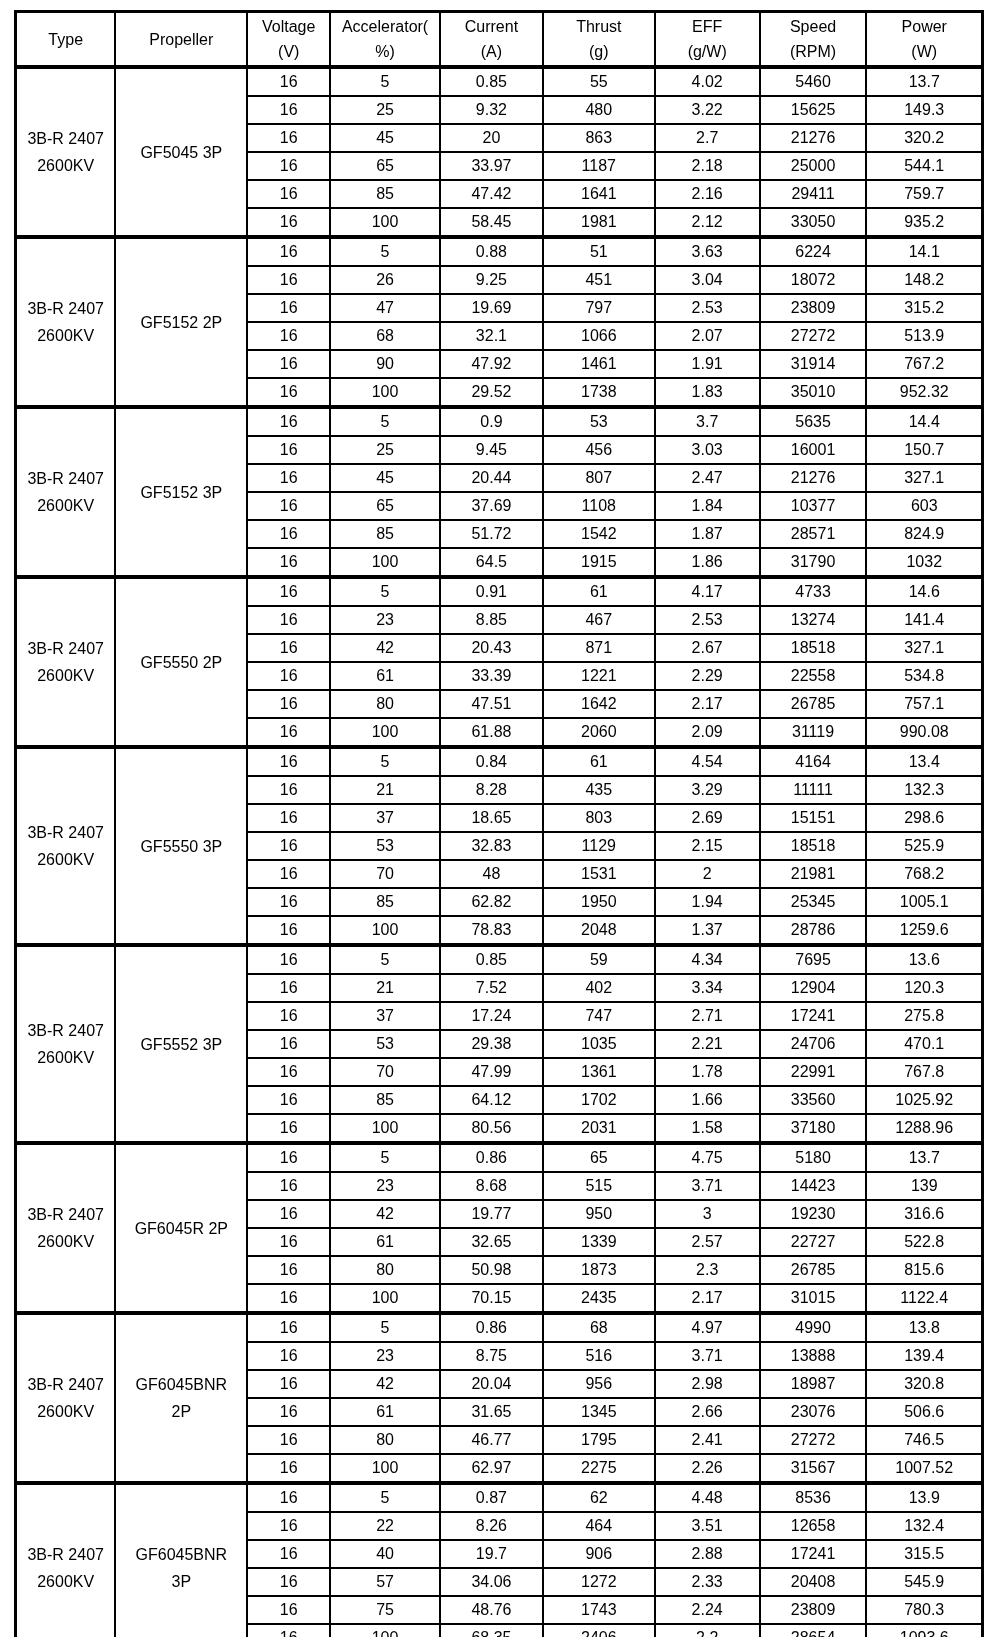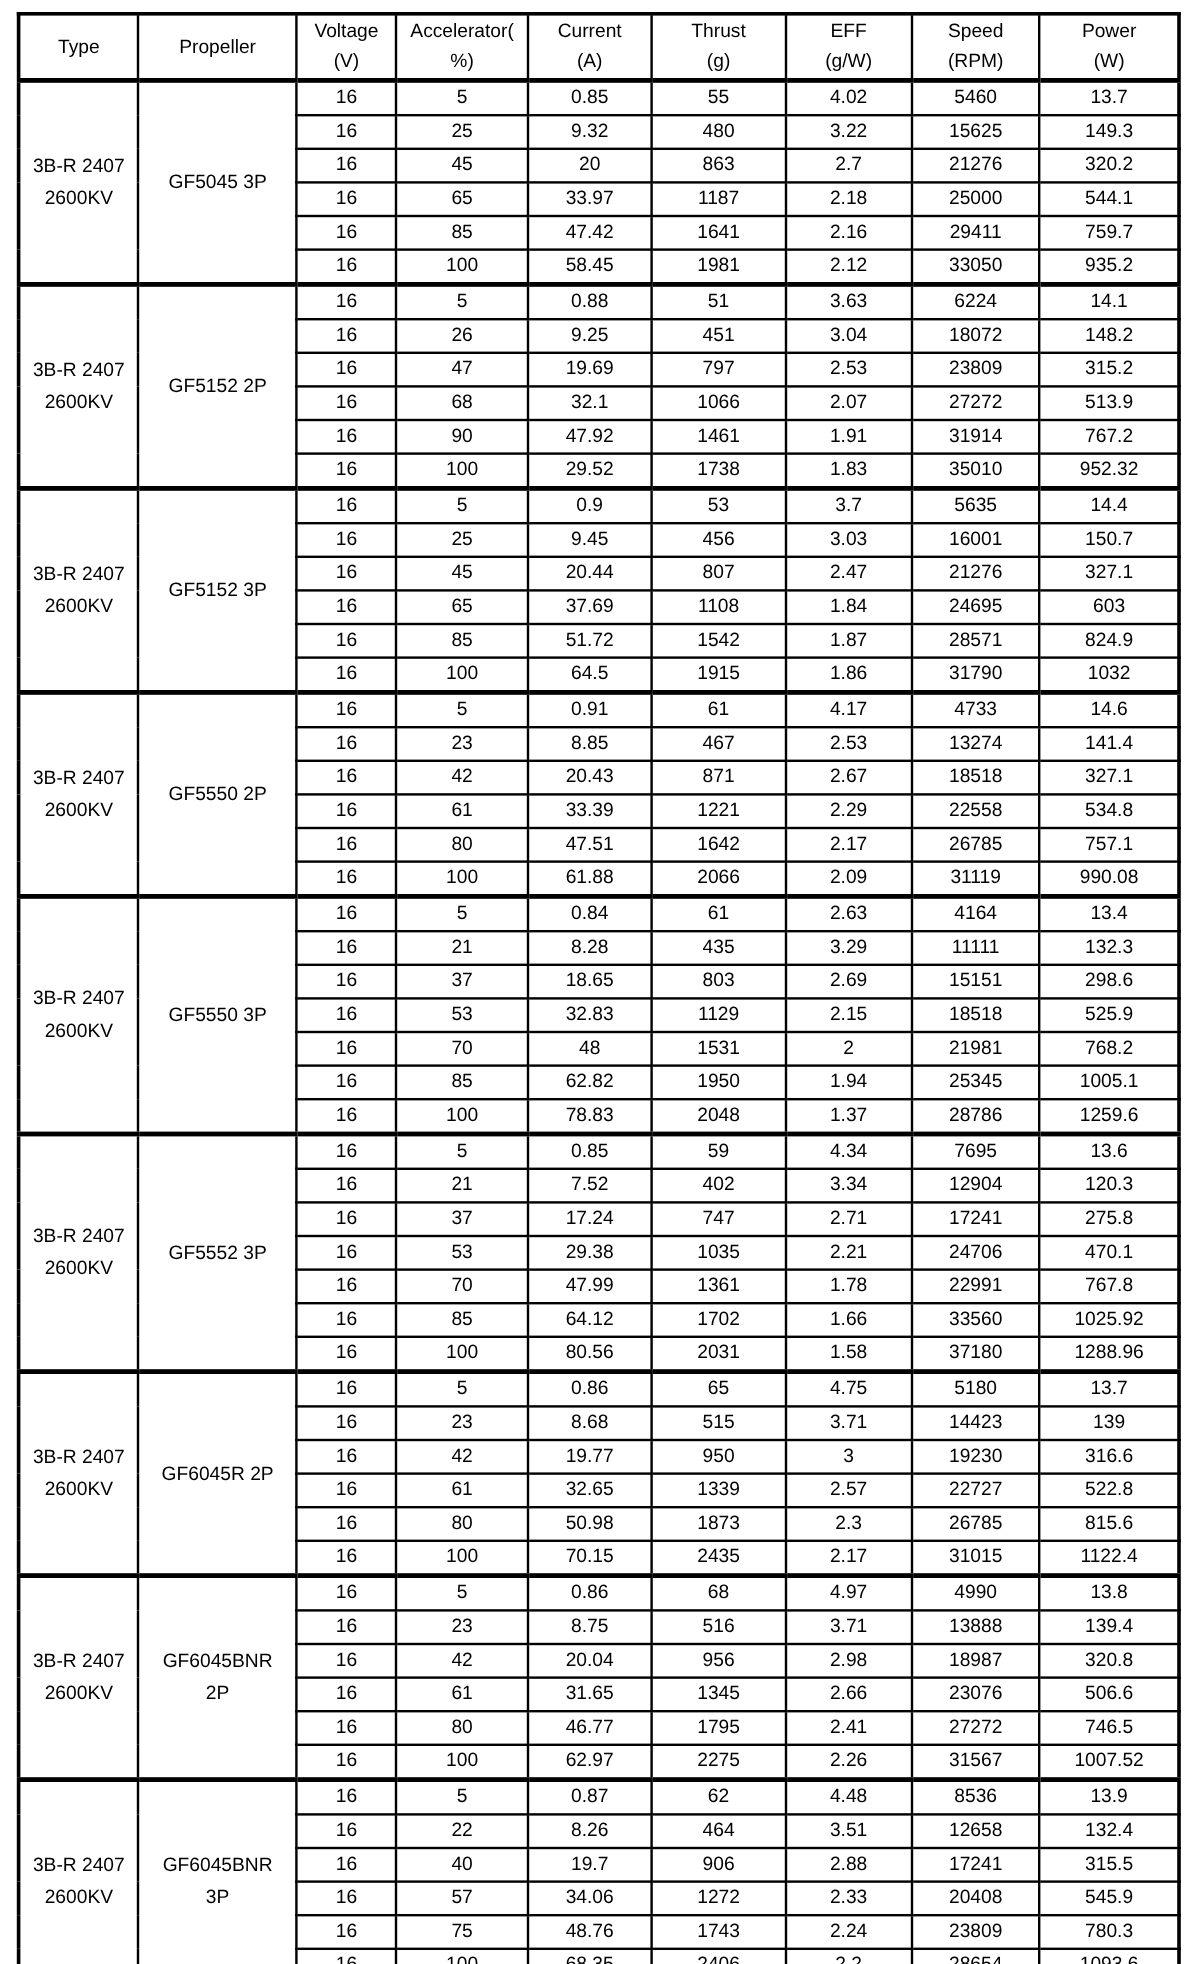--- a/index.html
+++ b/index.html
@@ -252,21 +252,21 @@
           <td>2.47</td>
           <td>21276</td>
           <td>327.1</td>
         </tr>
         <tr>
           <td>16</td>
           <td>65</td>
           <td>37.69</td>
           <td>1108</td>
           <td>1.84</td>
-          <td>24695</td>
+          <td>10377</td>
           <td>603</td>
         </tr>
         <tr>
           <td>16</td>
           <td>85</td>
           <td>51.72</td>
           <td>1542</td>
           <td>1.87</td>
           <td>28571</td>
           <td>824.9</td>
@@ -325,34 +325,34 @@
           <td>47.51</td>
           <td>1642</td>
           <td>2.17</td>
           <td>26785</td>
           <td>757.1</td>
         </tr>
         <tr>
           <td>16</td>
           <td>100</td>
           <td>61.88</td>
-          <td>2066</td>
+          <td>2060</td>
           <td>2.09</td>
           <td>31119</td>
           <td>990.08</td>
         </tr>
         <tr class="group-start">
           <td class="merged-cell" rowspan="7">3B-R 2407
 2600KV</td>
           <td class="merged-cell" rowspan="7">GF5550 3P</td>
           <td>16</td>
           <td>5</td>
           <td>0.84</td>
           <td>61</td>
-          <td>2.63</td>
+          <td>4.54</td>
           <td>4164</td>
           <td>13.4</td>
         </tr>
         <tr>
           <td>16</td>
           <td>21</td>
           <td>8.28</td>
           <td>435</td>
           <td>3.29</td>
           <td>11111</td>

